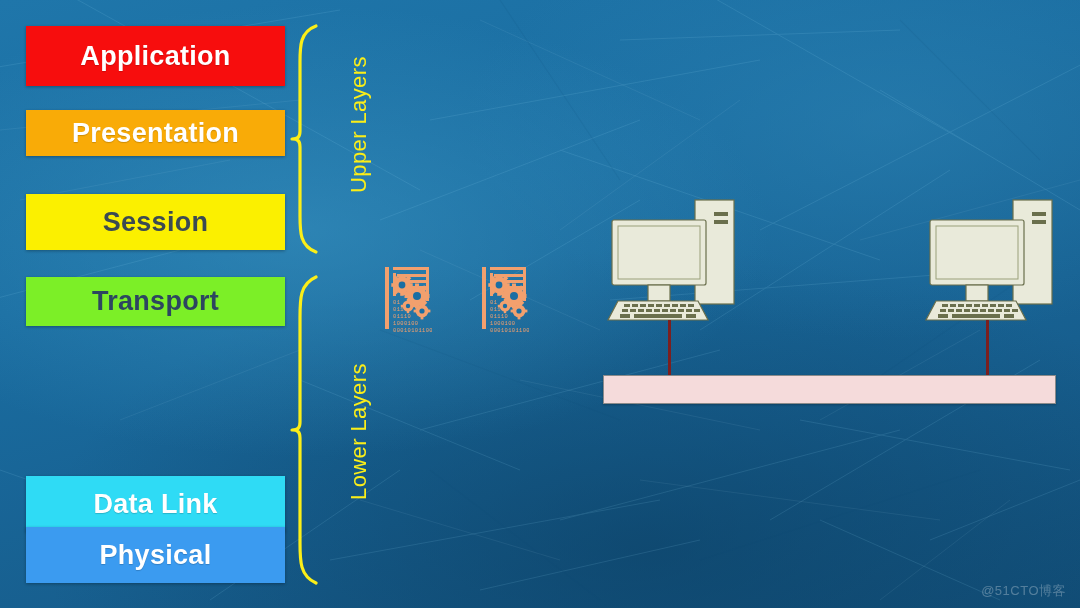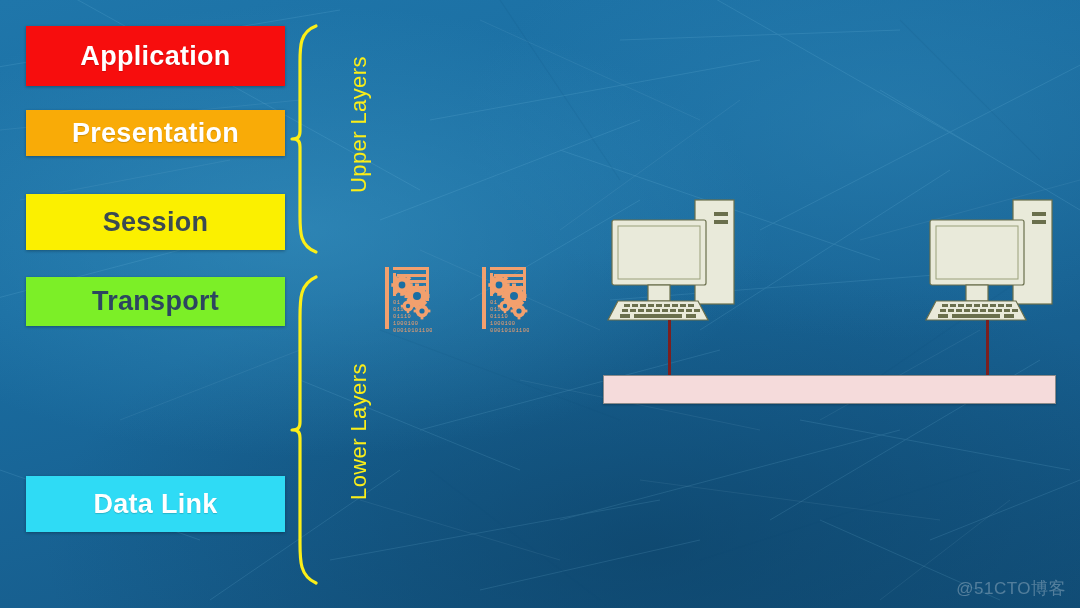--- a/index.html
+++ b/index.html
@@ -82,21 +82,21 @@
     position: absolute;
     width: 3px;
     background: #7b1f1f;
   }
   
   #watermark {
     position: absolute;
     right: 14px;
     bottom: 8px;
     color: rgba(255,255,255,0.28);
-    font-size: 17px;
+    font-size: 13px;
     letter-spacing: 0.5px;
     user-select: none;
   }
 </style>
 </head>
 <body>
 
 <div id="stage">
 
   <div id="bg-base"></div>
@@ -166,20 +166,23 @@
 
   <div class="layer-bar" style="top:277px;height:49px;background:#7cef27;">
     <span class="layer-label txt-navy">Transport</span>
   </div>
 
 
   <div class="layer-bar" style="top:464px;height:56px;background:#2fdbf5;margin-top:12px;">
     <span class="layer-label txt-white">Data Link</span>
   </div>
 
+  <div class="layer-bar" style="top:527px;height:56px;background:#3b9bf0;">
+    <span class="layer-label txt-white">Physical</span>
+  </div>
 
   <div class="brace-wrap" style="left:290px;top:22px;width:34px;height:234px;">
     <svg width="34" height="234" viewBox="0 0 34 234">
       <path d="M26 4 C 10 10, 10 24, 10 40 L 10 109 C 10 115, 8 117, 2 117
                C 8 117, 10 119, 10 125 L 10 194 C 10 210, 10 224, 26 230" fill="none" stroke="#fbee18" stroke-width="3.2" stroke-linecap="round" stroke-linejoin="round"></path>
     </svg>
   </div>
   <div class="group-label" style="left:346px;top:193px;">Upper Layers</div>
 
   <div class="brace-wrap" style="left:290px;top:273px;width:34px;height:314px;">

